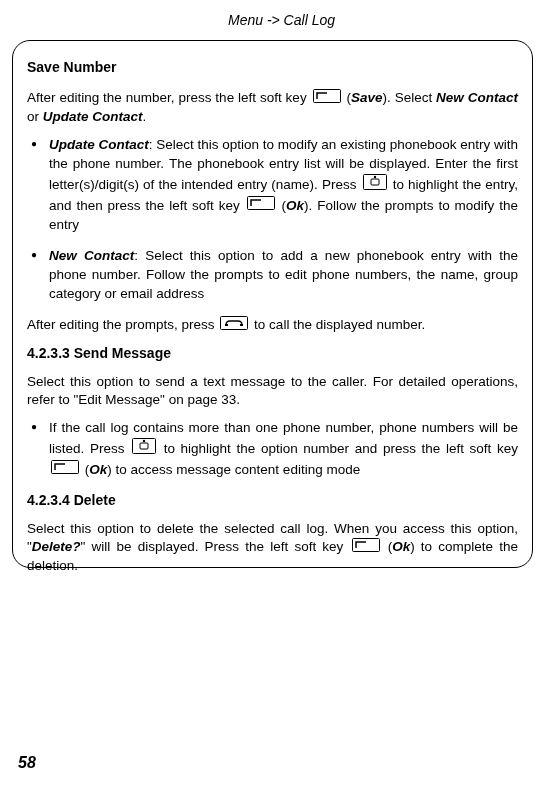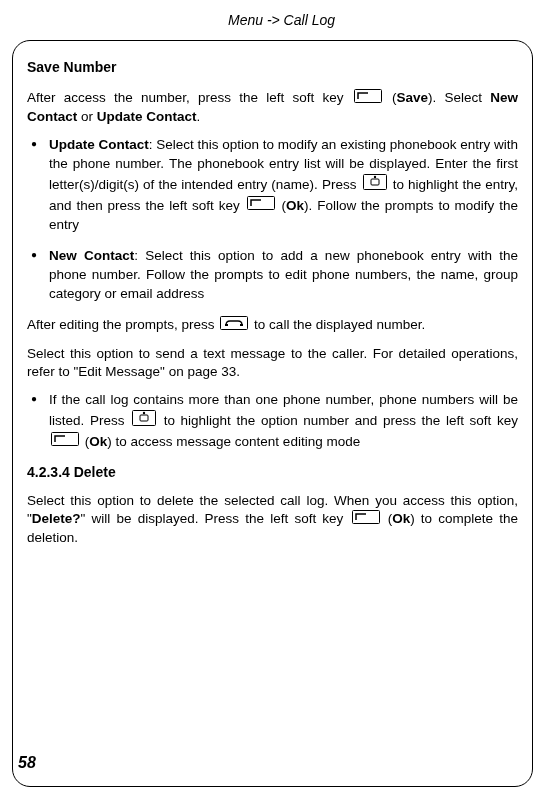--- a/index.html
+++ b/index.html
@@ -19,21 +19,21 @@
       font-style: italic;
       font-size: 14px;
       padding: 12px 0 0 18px;
       text-align: center;
     }
     .content-box {
       border: 1.5px solid #000;
       border-radius: 18px;
       margin: 12px 12px 0 12px;
       padding: 18px 14px 20px 14px;
-      height: 747px;
+      height: 528px;
     }
     .section-title {
       font-weight: bold;
       font-size: 14px;
       margin-bottom: 14px;
     }
     .para {
       font-size: 13.5px;
       line-height: 1.35;
       text-align: justify;
@@ -54,20 +54,21 @@
     }
     .bullet-list li::before {
       content: "●";
       position: absolute;
       left: 4px;
       top: 1px;
       font-size: 10px;
     }
     .bold {
       font-weight: bold;
+      font-style: italic;
     }
     .icon {
       display: inline-block;
       vertical-align: middle;
       margin: 0 2px;
     }
     .page-num {
       position: absolute;
       bottom: 18px;
       left: 18px;
@@ -86,21 +87,21 @@
 </head>
 <body>
 
 <div class="header">Menu -&gt; Call Log</div>
 
 <div class="content-box">
 
   <div class="section-title">Save Number</div>
 
   <p class="para">
-    <span>After access the number, press the left soft key </span>
+    <span>After editing the number, press the left soft key </span>
     <span class="icon">
       <svg width="28" height="14" viewBox="0 0 28 14">
           <rect x="0.5" y="0.5" width="27" height="13" rx="1" fill="none" stroke="#000"></rect>
           <path d="M 4 10 L 4 4 L 14 4" fill="none" stroke="#000" stroke-width="1.5"></path>
         </svg>
     </span>
     <span> (</span><span class="bold">Save</span><span>). Select </span><span class="bold">New Contact</span><span> or </span><span class="bold">Update Contact</span><span>.</span>
   </p>
 
   <ul class="bullet-list">
@@ -134,20 +135,21 @@
       <svg width="28" height="14" viewBox="0 0 28 14">
           <rect x="0.5" y="0.5" width="27" height="13" rx="1" fill="none" stroke="#000"></rect>
           <path d="M 6 9 Q 6 5 10 5 L 18 5 Q 22 5 22 9" fill="none" stroke="#000" stroke-width="1.3"></path>
           <rect x="5" y="8" width="3" height="2" fill="#000"></rect>
           <rect x="20" y="8" width="3" height="2" fill="#000"></rect>
         </svg>
     </span>
     <span> to call the displayed number.</span>
   </p>
 
+  <div class="sub-heading">4.2.3.3 Send Message</div>
 
   <p class="para">Select this option to send a text message to the caller. For detailed operations, refer to "Edit Message" on page 33.</p>
 
   <ul class="bullet-list">
     <li>
       <span>If the call log contains more than one phone number, phone numbers will be listed. Press </span>
       <span class="icon">
         <svg width="24" height="16" viewBox="0 0 24 16">
             <rect x="0.5" y="0.5" width="23" height="15" rx="1" fill="none" stroke="#000"></rect>
             <rect x="8" y="5" width="8" height="6" rx="1" fill="none" stroke="#000"></rect>

